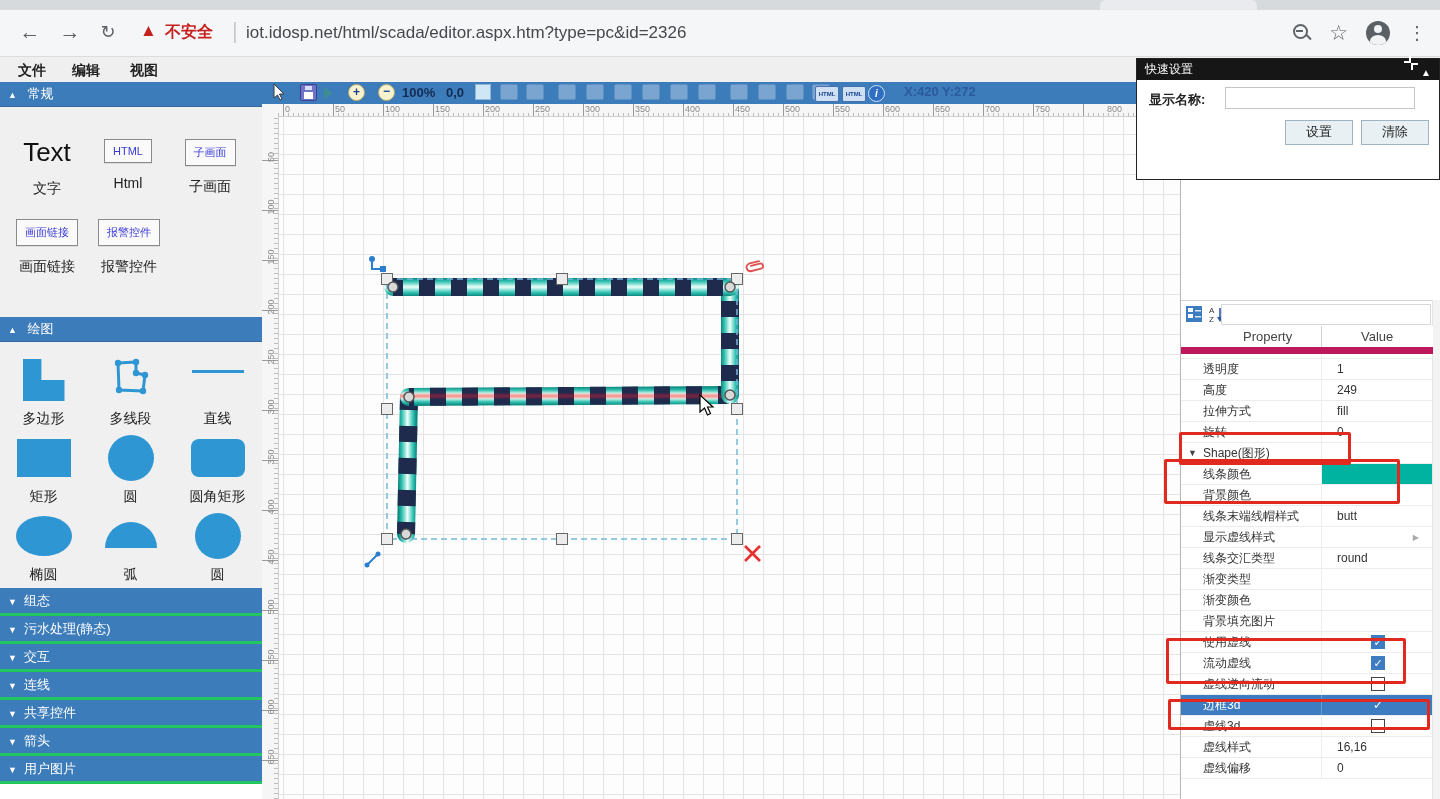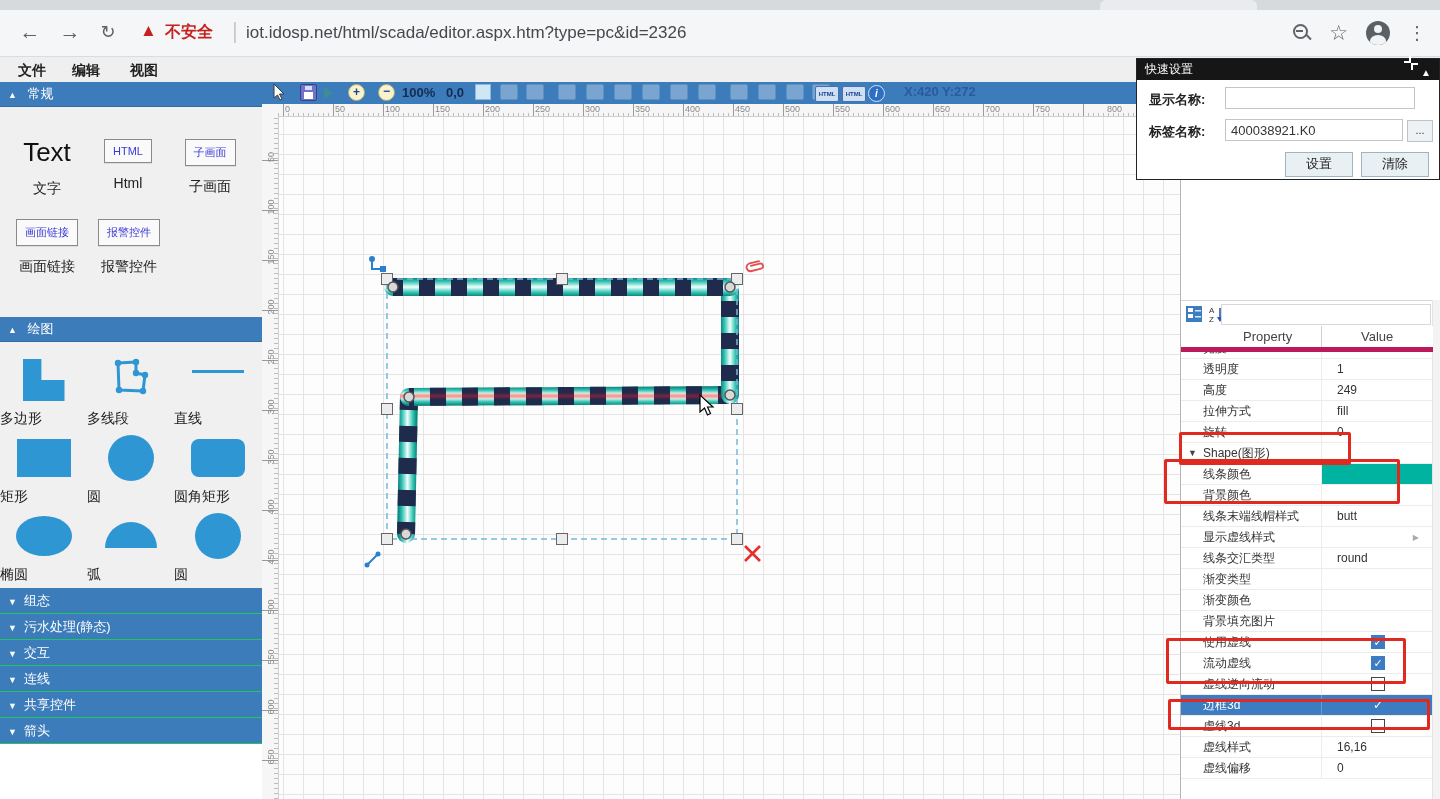--- a/index.html
+++ b/index.html
@@ -32,24 +32,24 @@
   .sec-hdr{height:24px;background:#3d7cba;color:#fff;font-size:13px;line-height:24px;padding-left:8px;border-bottom:1px solid #336a9f;}
   .sec-hdr .tri{display:inline-block;margin-right:7px;font-size:9px;}
   .sec-body{background:#f0f0f0;}
   .gen-body{height:210px;position:relative;}
   .gen-cell{position:absolute;text-align:center;}
   .gen-preview-text{font-size:26px;color:#111;}
   .gen-btn{display:inline-block;border:1px solid #8a8a8a;background:#fafafa;color:#3a3ad6;font-size:11px;padding:5px 8px;box-shadow:0 1px 0 #ddd;}
   .gen-label{font-size:14px;color:#222;margin-top:12px;}
   .draw-body{height:246px;position:relative;}
   .draw-grid{display:grid;grid-template-columns:87px 87px 87px;padding-top:12px;}
-  .draw-cell{text-align:left;height:78px;position:relative;}
+  .draw-cell{text-align:center;height:78px;position:relative;}
   .draw-cell .lbl{font-size:14px;color:#222;margin-top:4px;}
   .icw{height:52px;display:flex;align-items:center;justify-content:center;}
-  .collapsed-sec{height:25px;background:#3d7cba;color:#fff;font-size:13px;line-height:25px;padding-left:8px;border-bottom:1px solid #22c55e;}
+  .collapsed-sec{height:25px;background:#3d7cba;color:#fff;font-size:13px;line-height:25px;padding-left:8px;border-bottom:3px solid #22c55e;}
   .collapsed-sec .tri{display:inline-block;margin-right:7px;font-size:9px;}
   
   .toolbar{position:absolute;left:262px;top:82px;width:918px;height:22px;background:#3d7cba;border-bottom:1px solid #2e639c;}
   .tb{position:absolute;top:2px;height:17px;}
   .tb-txt{color:#142c52;font-size:13px;font-weight:bold;line-height:17px;}
   .dim{opacity:.35;}
   .coords{color:#2b5a9e;font-size:13px;font-weight:bold;}
   .htmlbadge{width:22px;height:14px;background:#cfe0f4;border:1px solid #4a6fae;color:#18408e;font-size:6px;font-weight:bold;text-align:center;line-height:14px;border-radius:2px;}
   .infoc{width:15px;height:15px;border-radius:50%;background:#2f6fc1;border:1px solid #cfe2ff;color:#fff;font-size:10px;font-weight:bold;text-align:center;line-height:15px;font-style:italic;}
   .alic{width:16px;height:14px;background:#e9f1fa;border:1px solid #9db8d8;border-radius:2px;}
@@ -66,21 +66,21 @@
   .vruler .rt{position:absolute;left:0;width:16px;height:1px;background:#9a9a9a;}
   .gridarea{position:absolute;left:16px;top:12px;right:0;bottom:0;
     background-image:linear-gradient(#e4e4e4 1px,transparent 1px),linear-gradient(90deg,#e4e4e4 1px,transparent 1px);
     background-size:20px 20px;background-position:5px 18px;}
   .shape-svg{position:absolute;left:0;top:0;width:918px;height:695px;}
   
   .rpanel{position:absolute;left:1180px;top:82px;width:260px;height:717px;background:#fff;border-left:1px solid #b5b5b5;}
   .pg-toolbar{position:absolute;left:0;top:218px;width:260px;height:26px;border-top:1px solid #d5d5d5;border-bottom:1px solid #e2e2e2;}
   .pg-ic{position:absolute;top:4px;width:18px;height:18px;}
   .pg-filter{position:absolute;left:40px;top:3px;right:10px;height:19px;background:#fff;border:1px solid #d8d8d8;}
-  .pg-head{position:absolute;left:0;top:244px;width:252px;height:21px;background:#fff;border-bottom:5px solid #be185d;z-index:2;}
+  .pg-head{position:absolute;left:0;top:244px;width:252px;height:21px;background:#fff;border-bottom:7px solid #be185d;z-index:2;}
   .pg-head .col{position:absolute;top:0;font-size:13px;color:#444;line-height:21px;}
   .pg-rows{position:absolute;left:0;top:265px;width:252px;margin-top:0;overflow:visible;}
   .pg-row{position:relative;width:252px;height:20px;border-bottom:1px solid #ececec;font-size:12px;color:#333;background:#fff;}
   .pg-row.first{margin-top:-9px;}
   .pg-row .lab{position:absolute;left:22px;top:0;line-height:20px;white-space:nowrap;}
   .pg-row .val{position:absolute;left:156px;top:0;line-height:20px;white-space:nowrap;}
   .pg-row .cd{position:absolute;left:140px;top:0;width:1px;height:20px;background:#ececec;}
   .pg-row.group .lab{left:22px;}
   .pg-row .gtri{position:absolute;left:7px;top:0;line-height:20px;font-size:9px;color:#444;}
   .pg-row.hl{background:#3d7cc1;color:#fff;}
@@ -239,20 +239,21 @@
         </div>
       </div>
   </div>
   <div id="collapsed-sections">
       <div class="collapsed-sec"><span class="tri">▼</span><span>组态</span></div>
       <div class="collapsed-sec"><span class="tri">▼</span><span>污水处理(静态)</span></div>
       <div class="collapsed-sec"><span class="tri">▼</span><span>交互</span></div>
       <div class="collapsed-sec"><span class="tri">▼</span><span>连线</span></div>
       <div class="collapsed-sec"><span class="tri">▼</span><span>共享控件</span></div>
       <div class="collapsed-sec"><span class="tri">▼</span><span>箭头</span></div>
+      <div class="collapsed-sec"><span class="tri">▼</span><span>用户图片</span></div>
     </div>
 </div>
 
 <div class="toolbar">
   <svg class="tb" style="left:10px;" width="14" height="17">
     <polygon points="2,0 2,14 5.5,11 8,16 10,15 7.5,10 12,10" fill="#fff" stroke="#3a3a3a" stroke-width="1"></polygon>
   </svg>
   <div class="tb" style="left:38px;width:15px;height:15px;background:#6f74c9;border:1px solid #3c3f8e;border-radius:2px;">
     <div style="position:absolute;left:3px;top:7px;width:9px;height:7px;background:#fff;"></div>
     <div style="position:absolute;left:4px;top:1px;width:7px;height:4px;background:#d8defa;"></div>
@@ -586,25 +587,20 @@
   <div class="qs-hdr">
     <span>快速设置</span>
     <span class="hic" style="right:28px;"><span class="dockic"></span></span>
     <span class="hic" style="right:8px;font-size:10px;top:3px;">▲</span>
   </div>
   <div class="qs-row">
     <div class="qs-lbl">显示名称:</div>
     <input class="qs-input" value="" style="">
   </div>
   <div class="qs-row">
-    <div class="qs-lbl">标签名称:</div>
-    <input class="qs-input" style="width: 166px;" value="400038921.K0">
-    <div class="qs-dots">...</div>
-  </div>
-  <div class="qs-row">
     <div class="qs-btn" style="left:148px;">设置</div>
     <div class="qs-btn" style="left:224px;">清除</div>
   </div>
 </div>
 
 <div class="redbox" style="left:1179px;top:432px;width:166px;height:27px;"></div>
 <div class="redbox" style="left:1164px;top:459px;width:230px;height:39px;"></div>
 <div class="redbox" style="left:1166px;top:638px;width:234px;height:40px;"></div>
 <div class="redbox" style="left:1168px;top:699px;width:256px;height:25px;"></div>
 

